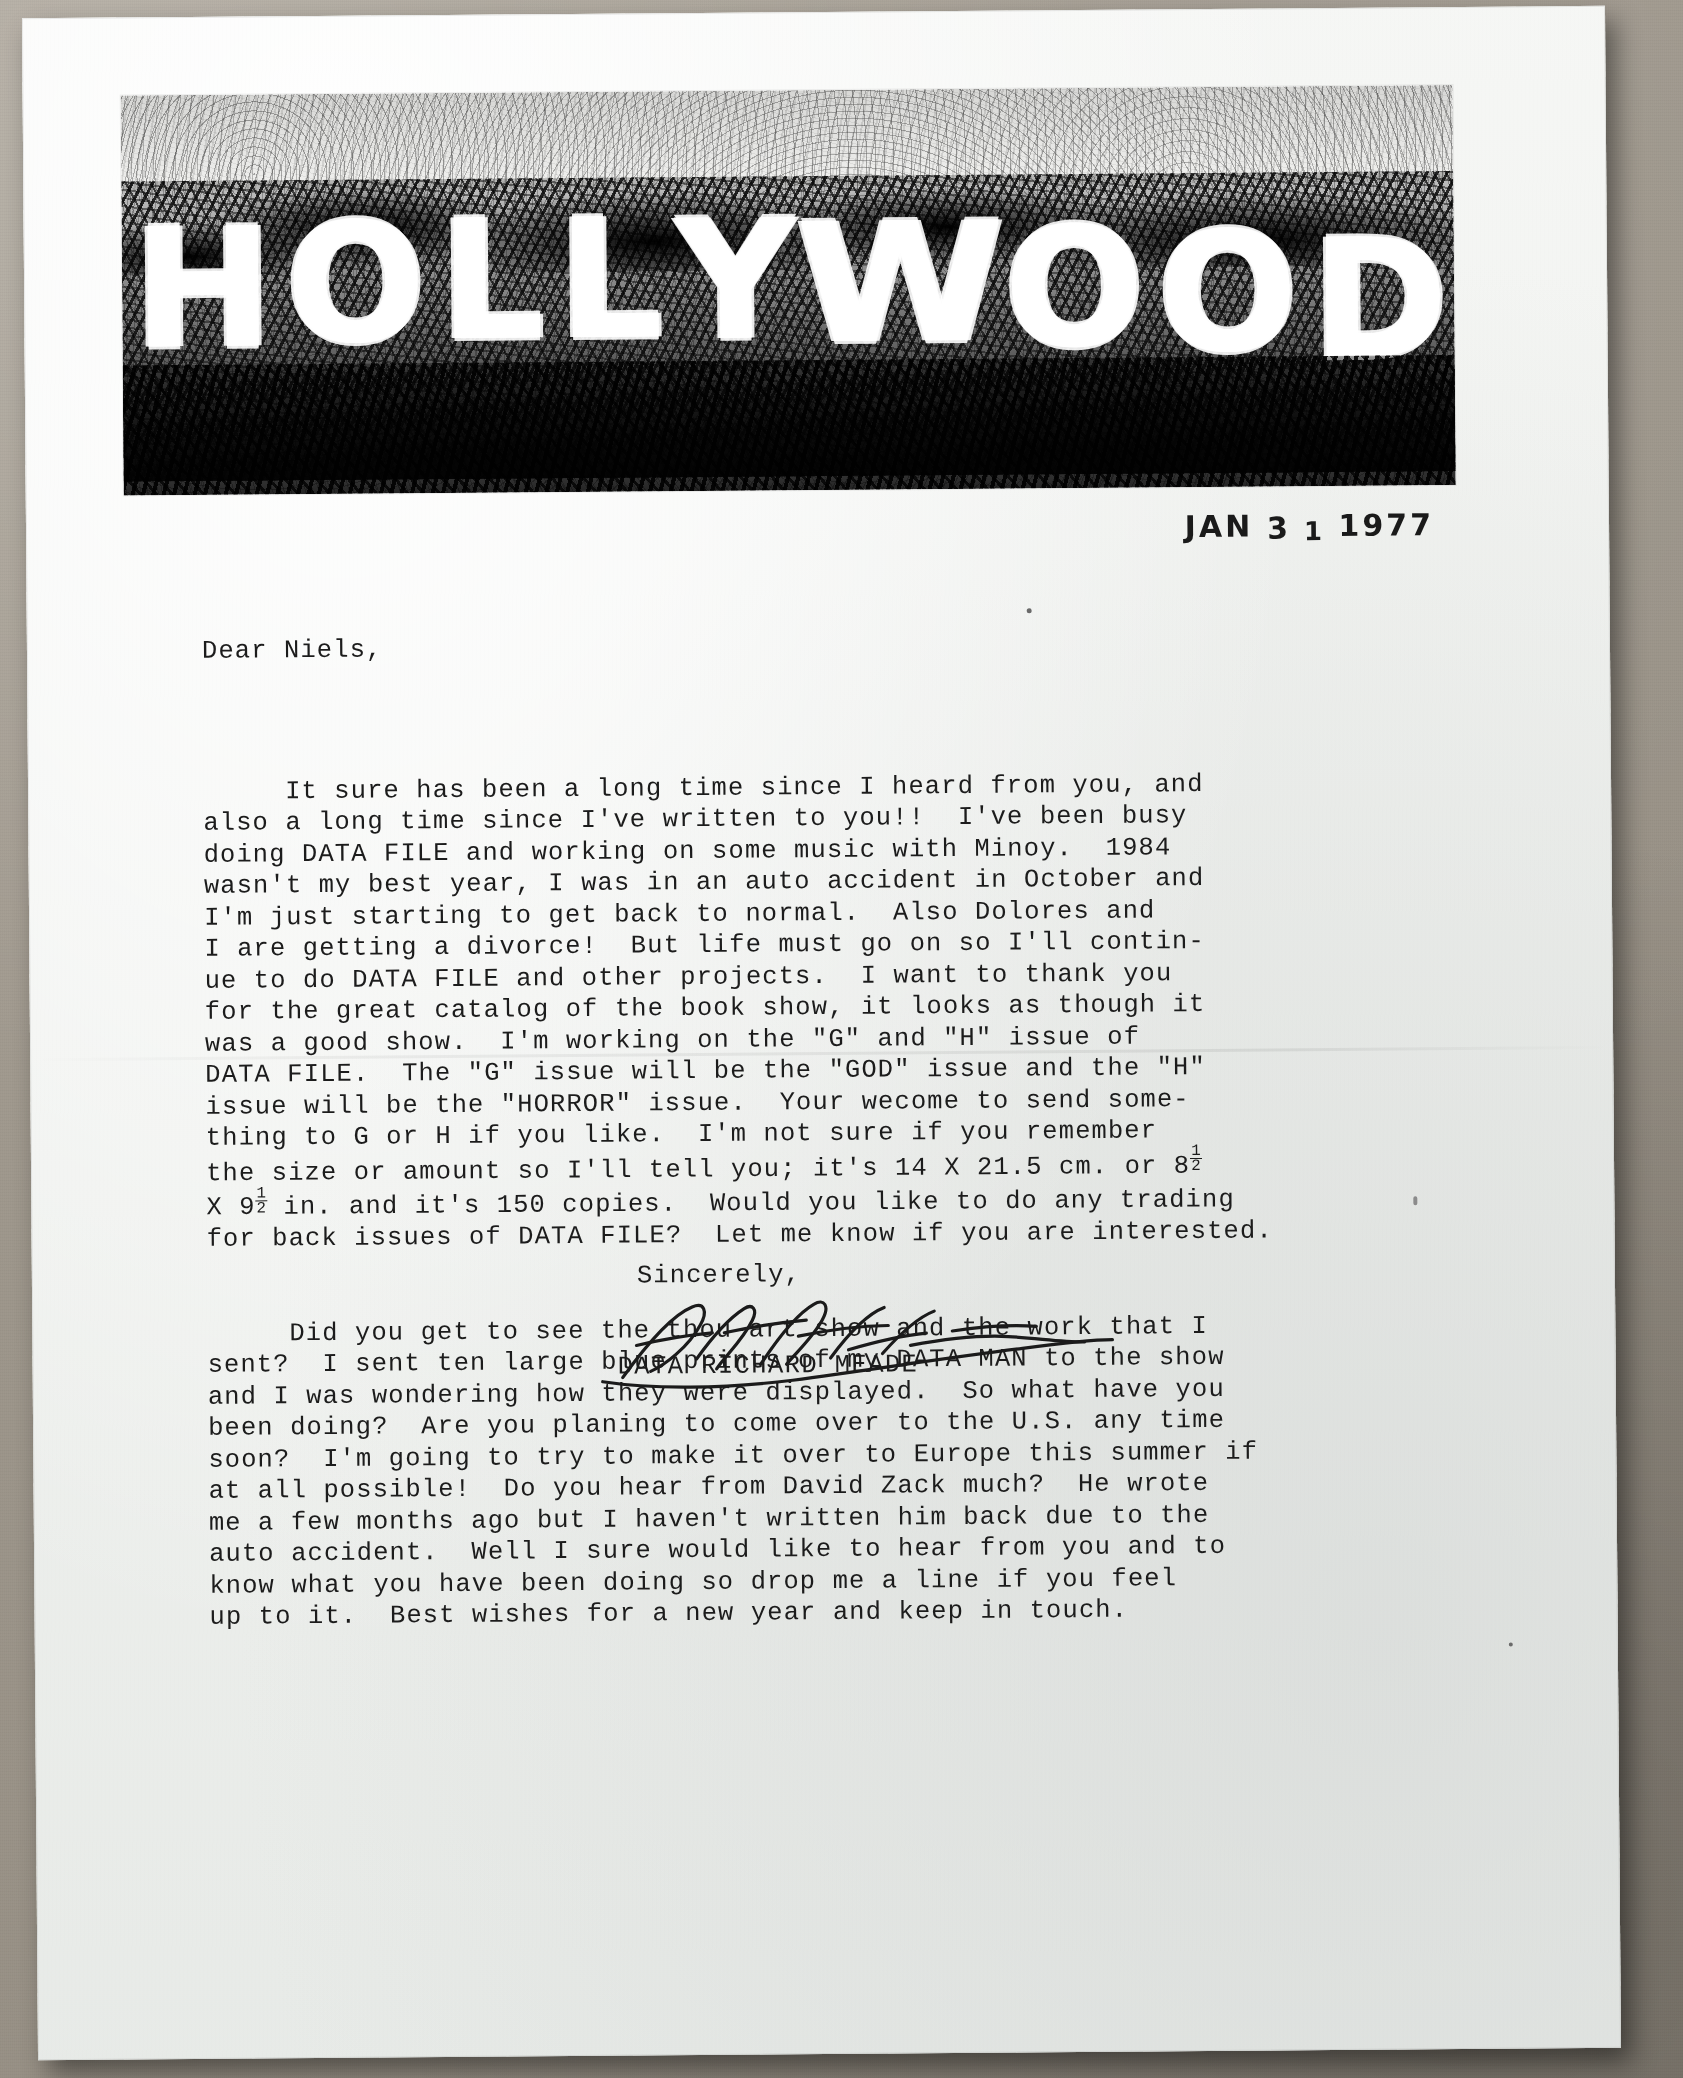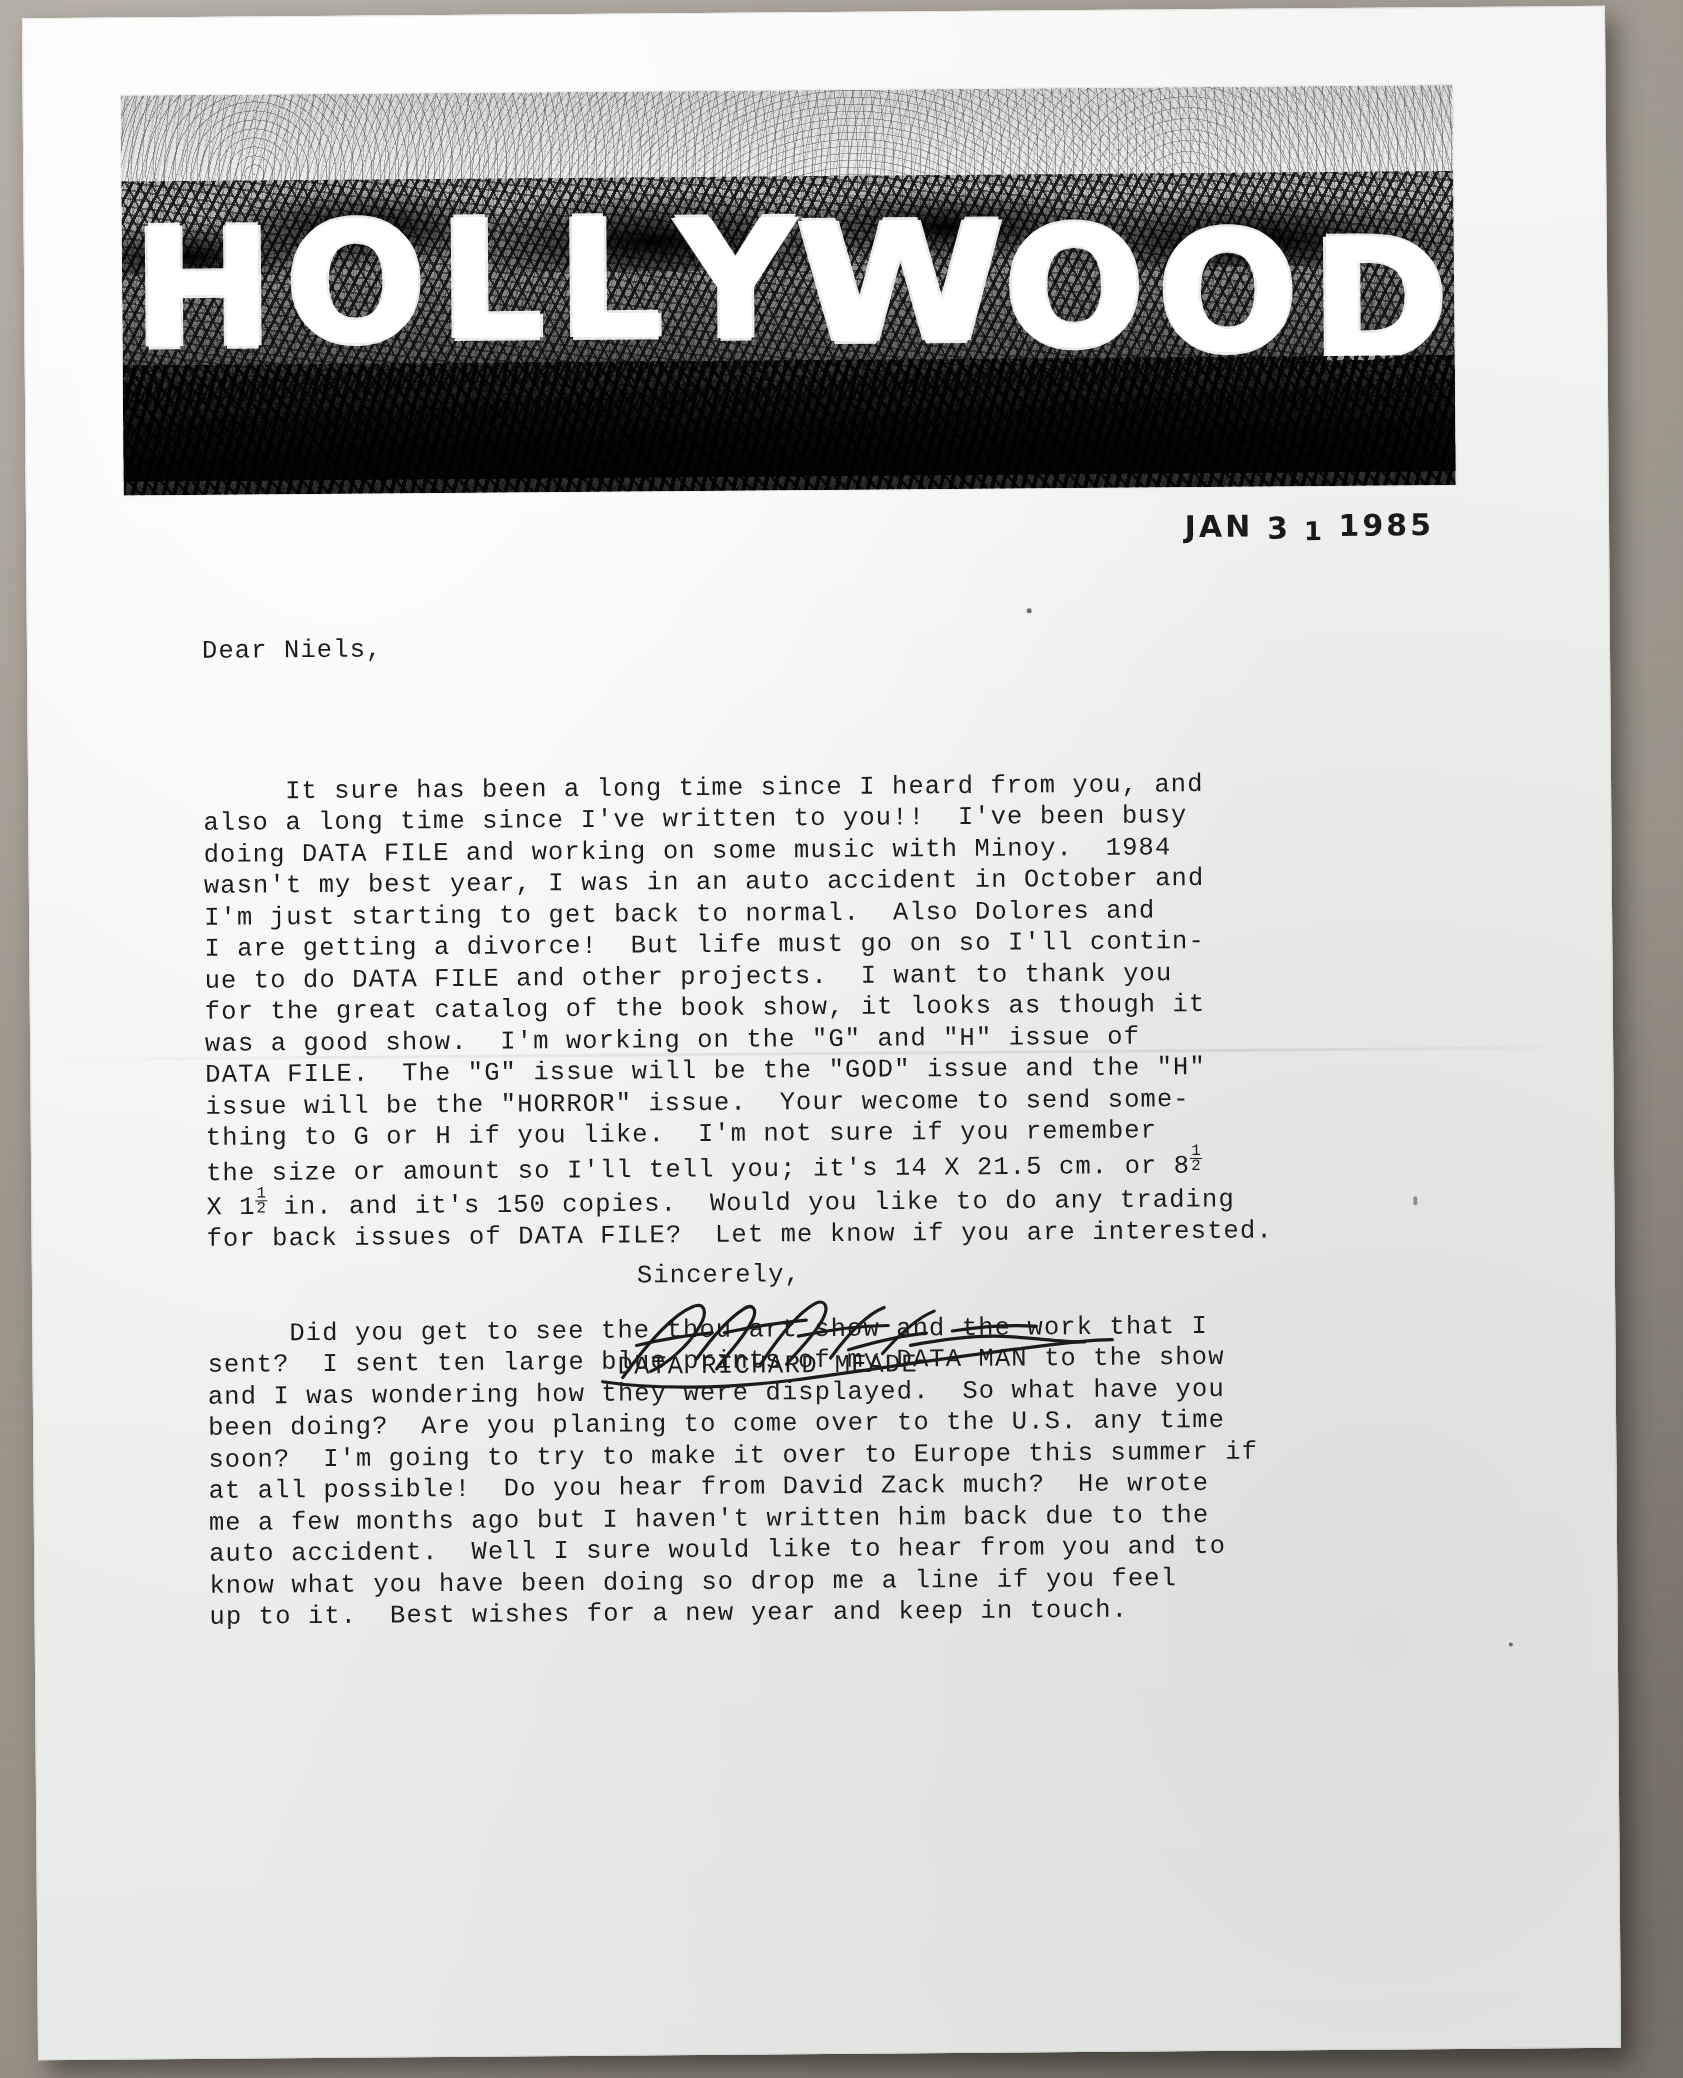--- a/index.html
+++ b/index.html
@@ -272,38 +272,38 @@
         <span class="ltr">Y</span>
         <span class="ltr">W</span>
         <span class="ltr">O</span>
         <span class="ltr">O</span>
         <span class="ltr">D</span>
       </div>
       <div class="speckle"></div>
       <div class="foreground"></div>
     </div>
 
-    <div class="datestamp"><span>JAN</span> <span class="d1">3</span> <span class="d2">1</span> <span>1985</span></div>
+    <div class="datestamp"><span>JAN</span> <span class="d1">3</span> <span class="d2">1</span> <span>1977</span></div>
 
     <div class="letter">
       <div class="salutation">Dear Niels,</div>
       <div class="para"><span>     It sure has been a long time since I heard from you, and
 also a long time since I've written to you!!  I've been busy
 doing DATA FILE and working on some music with Minoy.  1984
 wasn't my best year, I was in an auto accident in October and
 I'm just starting to get back to normal.  Also Dolores and
 I are getting a divorce!  But life must go on so I'll contin-
 ue to do DATA FILE and other projects.  I want to thank you
 for the great catalog of the book show, it looks as though it
 was a good show.  I'm working on the "G" and "H" issue of
 DATA FILE.  The "G" issue will be the "GOD" issue and the "H"
 issue will be the "HORROR" issue.  Your wecome to send some-
 thing to G or H if you like.  I'm not sure if you remember
 the size or amount so I'll tell you; it's 14 X 21.5 cm. or 8</span><sub class="frac"><span class="num">1</span><span class="den">2</span></sub>
-<span>X 1</span><sub class="frac"><span class="num">1</span><span class="den">2</span></sub><span> in. and it's 150 copies.  Would you like to do any trading</span>
+<span>X 9</span><sub class="frac"><span class="num">1</span><span class="den">2</span></sub><span> in. and it's 150 copies.  Would you like to do any trading</span>
 <span>for back issues of DATA FILE?  Let me know if you are interested.</span></div>
       <div class="para">     Did you get to see the thou-art show and the work that I
 sent?  I sent ten large blue prints of my DATA MAN to the show
 and I was wondering how they were displayed.  So what have you
 been doing?  Are you planing to come over to the U.S. any time
 soon?  I'm going to try to make it over to Europe this summer if
 at all possible!  Do you hear from David Zack much?  He wrote
 me a few months ago but I haven't written him back due to the
 auto accident.  Well I sure would like to hear from you and to
 know what you have been doing so drop me a line if you feel

